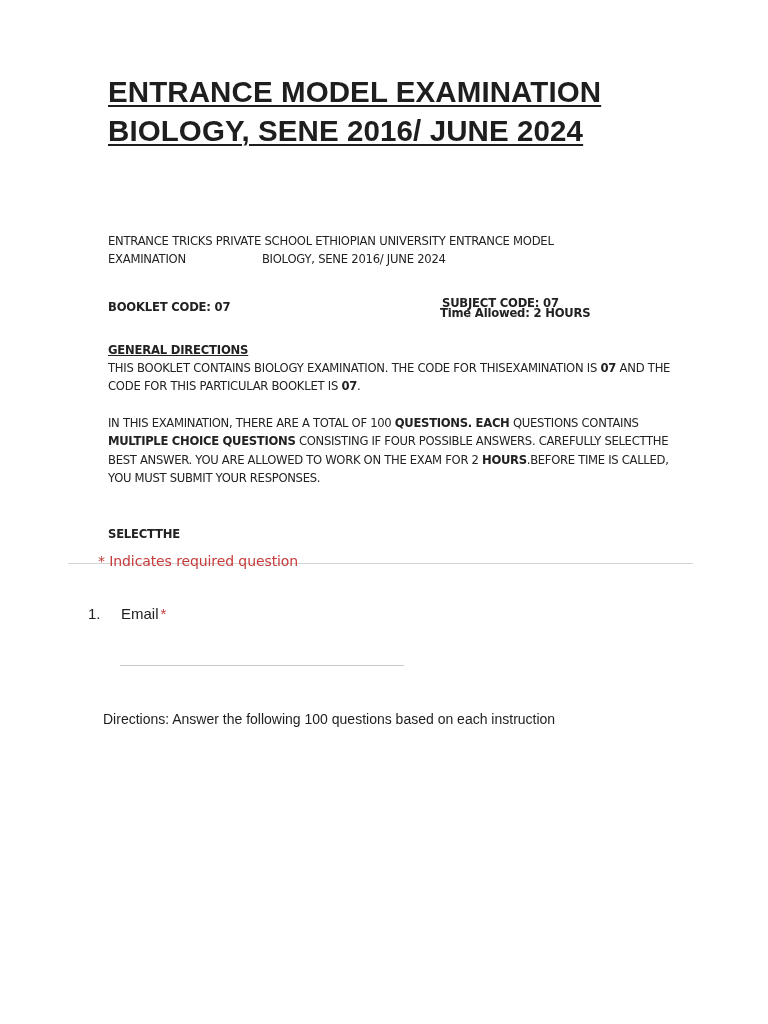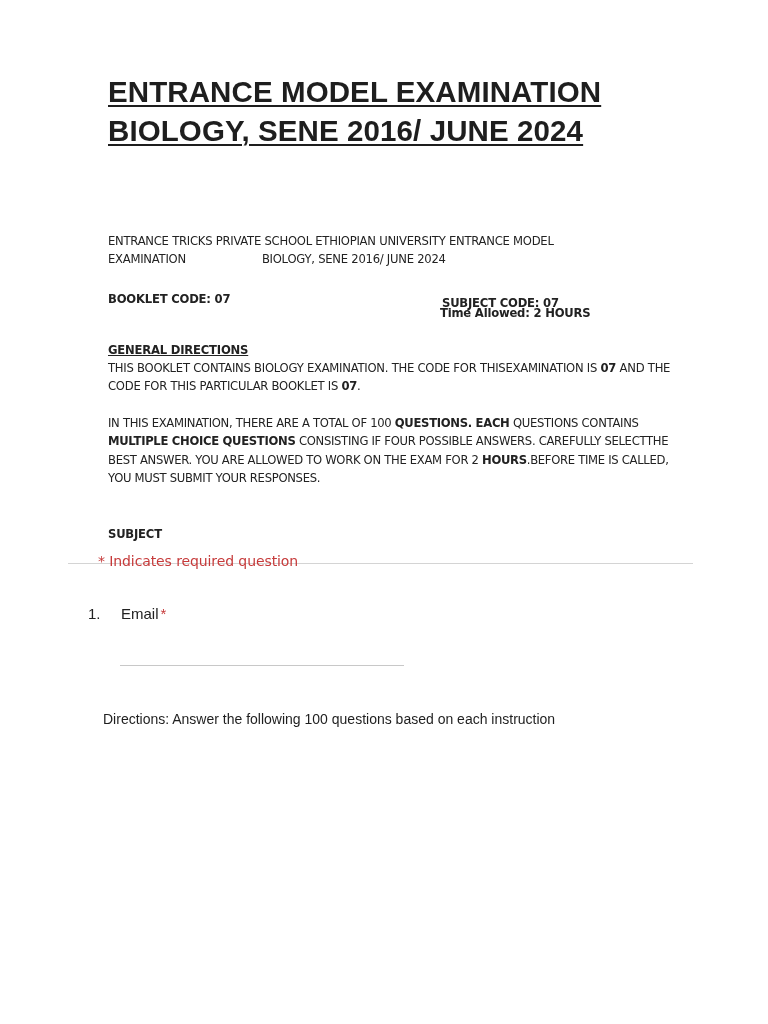--- a/index.html
+++ b/index.html
@@ -56,21 +56,21 @@
     }
     .codes {
       position: absolute;
       left: 108px;
       top: 286px;
       width: 520px;
       font-weight: bold;
       line-height: 18px;
       letter-spacing: -0.2px;
     }
-    .booklet-code { position: absolute; left: 0; top: 4px; white-space: nowrap; }
+    .booklet-code { position: absolute; left: 0; top: 12px; white-space: nowrap; }
     .subject-code { position: absolute; left: 334px; top: 8px; white-space: nowrap; }
     .time-allowed { position: absolute; left: 332px; top: 18px; white-space: nowrap; }
 
     .directions-heading {
       position: absolute;
       left: 108px;
       top: 341px;
       font-weight: bold;
       text-decoration: underline;
       letter-spacing: -0.2px;
@@ -191,21 +191,21 @@
 </div>
 
 <div class="directions-heading roboto">GENERAL DIRECTIONS</div>
 
 <p class="para1 roboto"><span>THIS BOOKLET CONTAINS BIOLOGY EXAMINATION. THE CODE FOR THISEXAMINATION IS </span><b>07</b><span> AND THE CODE FOR THIS PARTICULAR BOOKLET IS </span><b>07</b><span>.</span></p>
 
 <p class="para2 roboto"><span>IN THIS EXAMINATION, THERE ARE A TOTAL OF 100 </span><b>QUESTIONS. EACH</b><span> QUESTIONS CONTAINS </span><b>MULTIPLE CHOICE QUESTIONS</b><span> CONSISTING IF FOUR POSSIBLE ANSWERS. CAREFULLY SELECTTHE BEST ANSWER. YOU ARE ALLOWED TO WORK ON THE EXAM FOR 2 </span><b>HOURS</b><span>.BEFORE TIME IS CALLED, YOU MUST SUBMIT YOUR RESPONSES.</span></p>
 
 <p class="warning roboto">
   <span class="indent"></span><br>
-  <span>SUBJECT</span>
+  <span>SELECTTHE</span>
 </p>
 
 <div class="separator"></div>
 <div class="required-note">* Indicates required question</div>
 
 <div class="question">
   <span class="qnum">1.</span><span>Email</span><span class="asterisk">*</span>
 </div>
 
 <input class="email-input" type="text" value="" style="">

